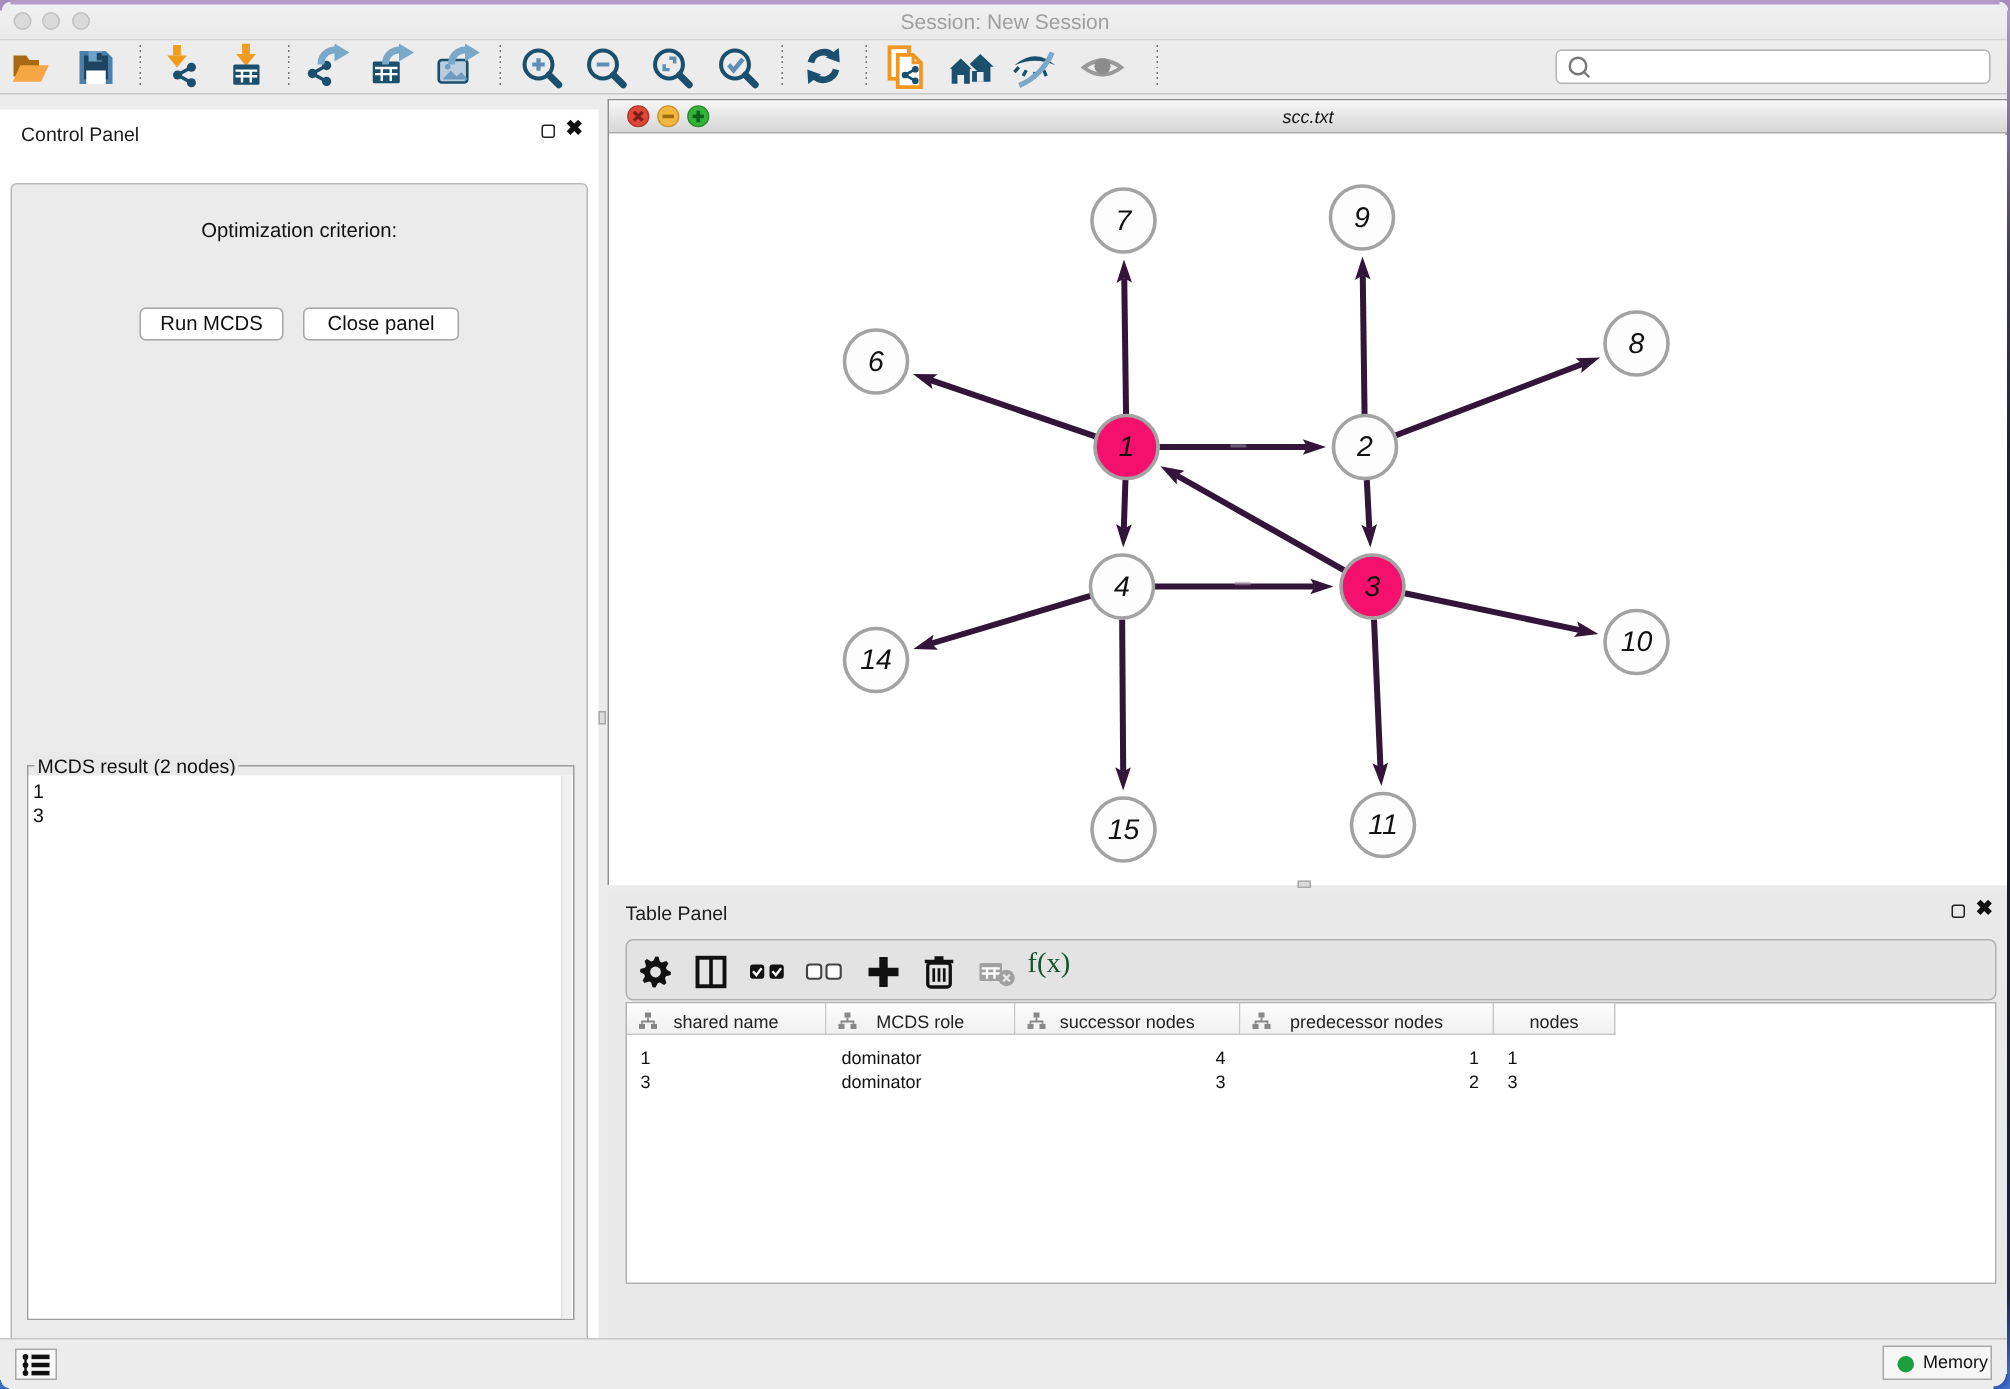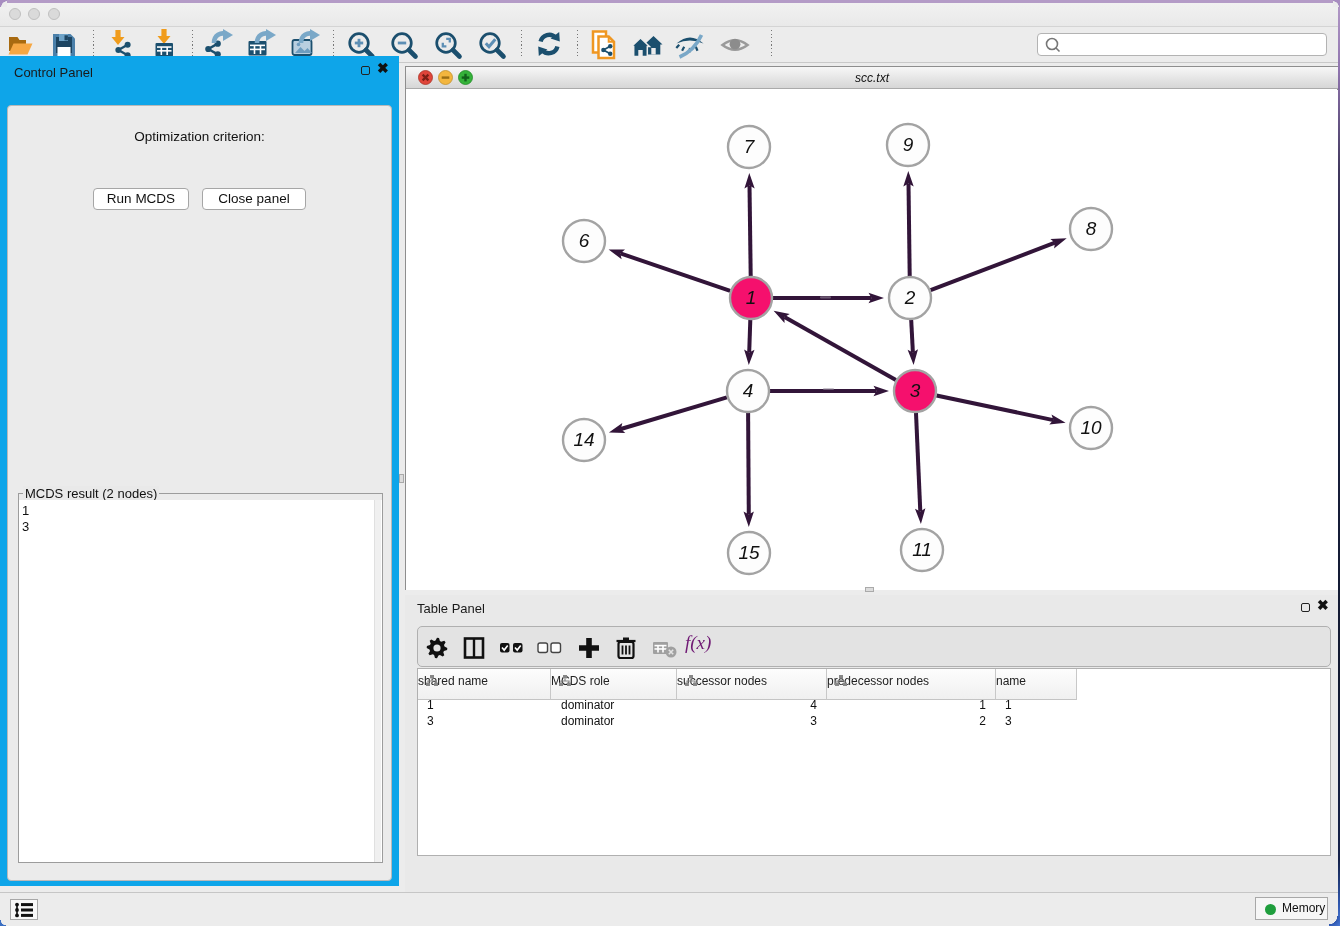--- a/index.html
+++ b/index.html
@@ -14,21 +14,21 @@
 #titletext { position:absolute; top:6px; left:0; width:1340px; text-align:center;
   font-size:14px; color:#9f9f9f; }
 
 #toolbar { position:absolute; left:0; top:27px; width:1340px; height:36px; background:#ececec;
   border-bottom:1px solid #c9c9c9; }
 .tsep { position:absolute; top:3px; height:28px; width:1px; background:repeating-linear-gradient(#777 0 1.2px, rgba(0,0,0,0) 1.2px 3.6px); }
 .ticon { position:absolute; top:2px; width:32px; height:32px; }
 #search { position:absolute; left:1037px; top:6px; width:290px; height:23px; background:#fff;
   border:1px solid #b3b3b3; border-radius:4px; }
 
-#cpanel { position:absolute; left:0; top:56px; width:399px; height:830px; background:#0ea5e9; }
+#cpanel { position:absolute; left:0; top:73px; width:399px; height:830px; background:#ffffff; }
 #cpanel .hdr { position:absolute; left:14px; top:9px; font-size:13px; color:#1a1a1a; }
 .tabrow { position:absolute; top:35px; left:79px; height:21px; display:flex; }
 .tab { height:21px; border:1px solid #a9a9a9; border-left:none; background:#fff;
   font-size:13px; color:#111; text-align:center; line-height:19px; }
 .tab.first { border-left:1px solid #a9a9a9; border-radius:4px 0 0 4px; }
 .tab.sel { background:#d7d7d7; color:#f5f5f5; border-radius:0 5px 5px 0; border-color:#9a9a9a; }
 #cpinner { position:absolute; left:7px; top:49px; width:385px; height:776px;
   border:1px solid #b9b9b9; border-radius:4px; background:#ebebeb; }
 #optlabel { position:absolute; left:0; top:73px; width:399px; text-align:center; font-size:13.5px; color:#111; }
 #dropdown { position:absolute; left:44px; top:96px; width:312px; height:22px; background:#fff;
@@ -47,39 +47,40 @@
   background:linear-gradient(#f7f7f7,#d6d6d6); border-bottom:1px solid #aaa; }
 #nettitle .t { position:absolute; width:932px; text-align:center; top:4px; font-size:12px; color:#111; }
 #netcontent { position:absolute; left:0; top:23px; width:932px; height:500px; background:#fff; }
 
 #tpanel { position:absolute; left:405px; top:595px; width:935px; height:298px; background:#e9e9e9; }
 #tpanel .hdr { position:absolute; left:12px; top:6px; font-size:13px; color:#1a1a1a; }
 #ttoolbar { position:absolute; left:12px; top:31px; width:914px; height:41px;
   border:1px solid #b0b0b0; border-radius:5px; background:#e3e3e3; }
 #ttable { position:absolute; left:12px; top:73px; width:914px; height:188px; background:#fff;
   border:1px solid #b0b0b0; }
-.th { position:absolute; top:0; height:31px; background:linear-gradient(#fdfdfd,#f0f0f0);
+.th { position:absolute; top:0; height:21px; background:linear-gradient(#fdfdfd,#f0f0f0);
   border-right:1px solid #c8c8c8; border-bottom:1px solid #c4c4c4; font-size:12px; color:#222;
-  line-height:24px; }
+  text-align:center; line-height:24px; }
 .td { position:absolute; font-size:12px; color:#111; height:16px; line-height:16px; }
 .tabrow2 { position:absolute; top:271px; left:289px; height:21px; display:flex; }
 
 #statusbar { position:absolute; left:0; top:892px; width:1340px; height:34px; background:#ececec;
   border-top:1px solid #c6c6c6; }
 #listbtn { position:absolute; left:10px; top:6px; width:28px; height:21px; background:#f8f8f8; border:1px solid #a8a8a8; }
 #membtn { position:absolute; left:1255px; top:4px; width:73px; height:23px; background:#f6f6f6; border:1px solid #a8a8a8;
   font-size:12px; color:#111; }
 </style>
 </head>
 <body>
 <div id="titlebar">
   <div class="purple"></div>
   <div class="lamp" style="left:9px"></div>
   <div class="lamp" style="left:28px"></div>
   <div class="lamp" style="left:48px"></div>
+  <div id="titletext">Session: New Session</div>
 </div>
 <div id="toolbar">
   <div class="ticon" style="left:4px;width:34px"><svg width="34" height="32" viewBox="0 0 34 32" style="" xmlns="http://www.w3.org/2000/svg">
         <path d="M5,8 h8.5 l2,3 h6.5 v11 h-17 z" fill="#a86a10"></path>
         <path d="M9.5,14.5 h19 l-5,11 H4.5 z" fill="#f6a743"></path>
       </svg></div>
     <div class="ticon" style="left:48px;width:34px"><svg width="34" height="32" viewBox="0 0 34 32" style="" xmlns="http://www.w3.org/2000/svg">
         <path d="M5,5 h17.5 l4.5,4.5 V27 H5 z" fill="#4b80aa"></path>
         <path d="M8,8 h16 v16 H8 z" fill="#1d4562"></path>
         <path d="M11,5 v7 h9 v-7 z" fill="#6ea3c8"></path>
@@ -315,21 +316,21 @@
         </svg></div>
       <div class="abs" style="left:231px;top:6px;width:30px;height:30px"><svg width="30" height="30" viewBox="0 0 30 30" style="" xmlns="http://www.w3.org/2000/svg">
           <rect x="4" y="9" width="15" height="12" rx="1" fill="#a0a0a0"></rect>
           <line x1="5.5" y1="12.6" x2="17.5" y2="12.6" stroke="#fff" stroke-width="1.6"></line>
           <line x1="5.5" y1="15.96" x2="17.5" y2="15.96" stroke="#fff" stroke-width="1.6"></line>
           <line x1="9.0" y1="12.6" x2="9.0" y2="19.5" stroke="#fff" stroke-width="1.6"></line>
           <line x1="14.0" y1="12.6" x2="14.0" y2="19.5" stroke="#fff" stroke-width="1.6"></line>
           <circle cx="22" cy="19" r="5.5" fill="#a0a0a0"></circle>
           <path d="M19.8,16.8 l4.4,4.4 M24.2,16.8 l-4.4,4.4" stroke="#e3e3e3" stroke-width="1.6"></path>
         </svg></div>
-      <div class="abs" style="left:267px;top:5px;width:40px;height:26px;font-family:'Liberation Serif',serif;font-style:italic;font-size:19px;color:#701a75">f(x)</div>
+      <div class="abs" style="left:267px;top:5px;width:40px;height:26px;font-family:'Liberation Serif',serif;font-size:19px;color:#14532d">f(x)</div>
     </div>
   <div id="ttable">
     <div class="th" style="left:0; width:133px"><svg width="14" height="14" viewBox="0 0 14 14" style="position:absolute;left:7px;top:5px" xmlns="http://www.w3.org/2000/svg">
           <rect x="5" y="1" width="4" height="3.4" fill="#888"></rect>
           <rect x="1" y="8.6" width="4" height="3.4" fill="#888"></rect>
           <rect x="9" y="8.6" width="4" height="3.4" fill="#888"></rect>
           <path d="M7,4.5 v2.5 M3,8.5 v-1.5 h8 v1.5" stroke="#888" stroke-width="1.2" fill="none"></path>
         </svg>shared name</div>
     <div class="th" style="left:133px; width:126px"><svg width="14" height="14" viewBox="0 0 14 14" style="position:absolute;left:7px;top:5px" xmlns="http://www.w3.org/2000/svg">
           <rect x="5" y="1" width="4" height="3.4" fill="#888"></rect>
@@ -342,21 +343,21 @@
           <rect x="1" y="8.6" width="4" height="3.4" fill="#888"></rect>
           <rect x="9" y="8.6" width="4" height="3.4" fill="#888"></rect>
           <path d="M7,4.5 v2.5 M3,8.5 v-1.5 h8 v1.5" stroke="#888" stroke-width="1.2" fill="none"></path>
         </svg>successor nodes</div>
     <div class="th" style="left:409px; width:169px"><svg width="14" height="14" viewBox="0 0 14 14" style="position:absolute;left:7px;top:5px" xmlns="http://www.w3.org/2000/svg">
           <rect x="5" y="1" width="4" height="3.4" fill="#888"></rect>
           <rect x="1" y="8.6" width="4" height="3.4" fill="#888"></rect>
           <rect x="9" y="8.6" width="4" height="3.4" fill="#888"></rect>
           <path d="M7,4.5 v2.5 M3,8.5 v-1.5 h8 v1.5" stroke="#888" stroke-width="1.2" fill="none"></path>
         </svg>predecessor nodes</div>
-    <div class="th" style="left:578px; width:81px">name</div>
+    <div class="th" style="left:578px; width:81px">nodes</div>
     <div class="td" style="left:9px; top:28px">1</div>
     <div class="td" style="left:143px; top:28px">dominator</div>
     <div class="td" style="left:259px; top:28px; width:140px; text-align:right">4</div>
     <div class="td" style="left:409px; top:28px; width:159px; text-align:right">1</div>
     <div class="td" style="left:587px; top:28px">1</div>
     <div class="td" style="left:9px; top:44px">3</div>
     <div class="td" style="left:143px; top:44px">dominator</div>
     <div class="td" style="left:259px; top:44px; width:140px; text-align:right">3</div>
     <div class="td" style="left:409px; top:44px; width:159px; text-align:right">2</div>
     <div class="td" style="left:587px; top:44px">3</div>

